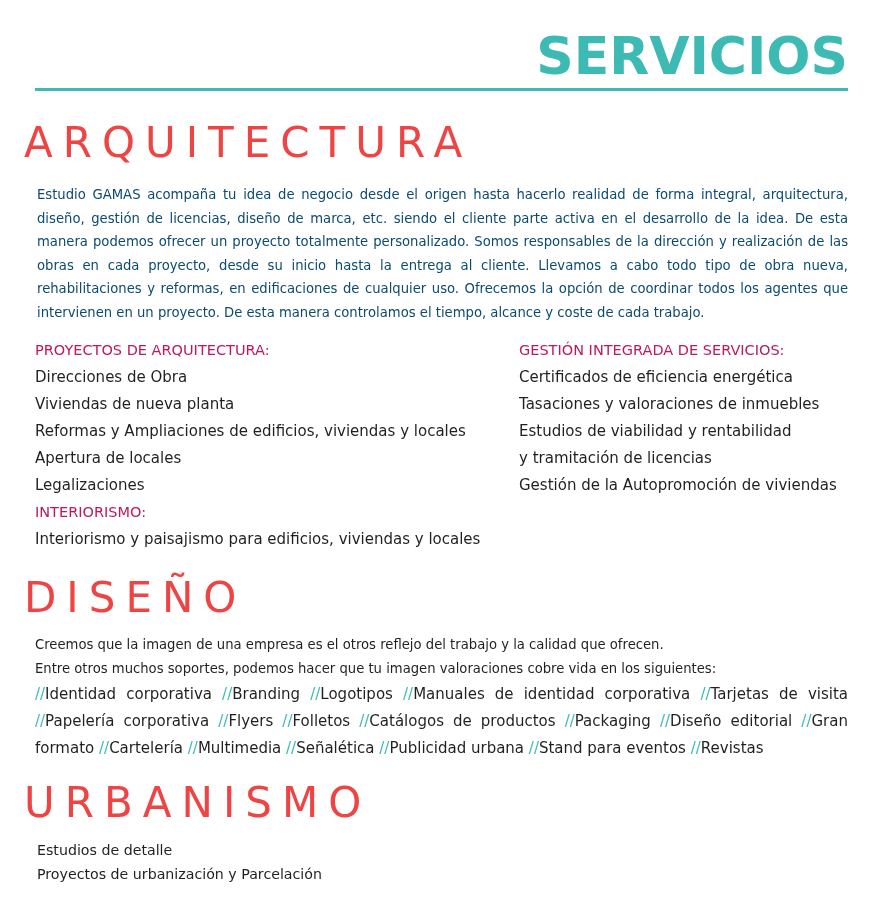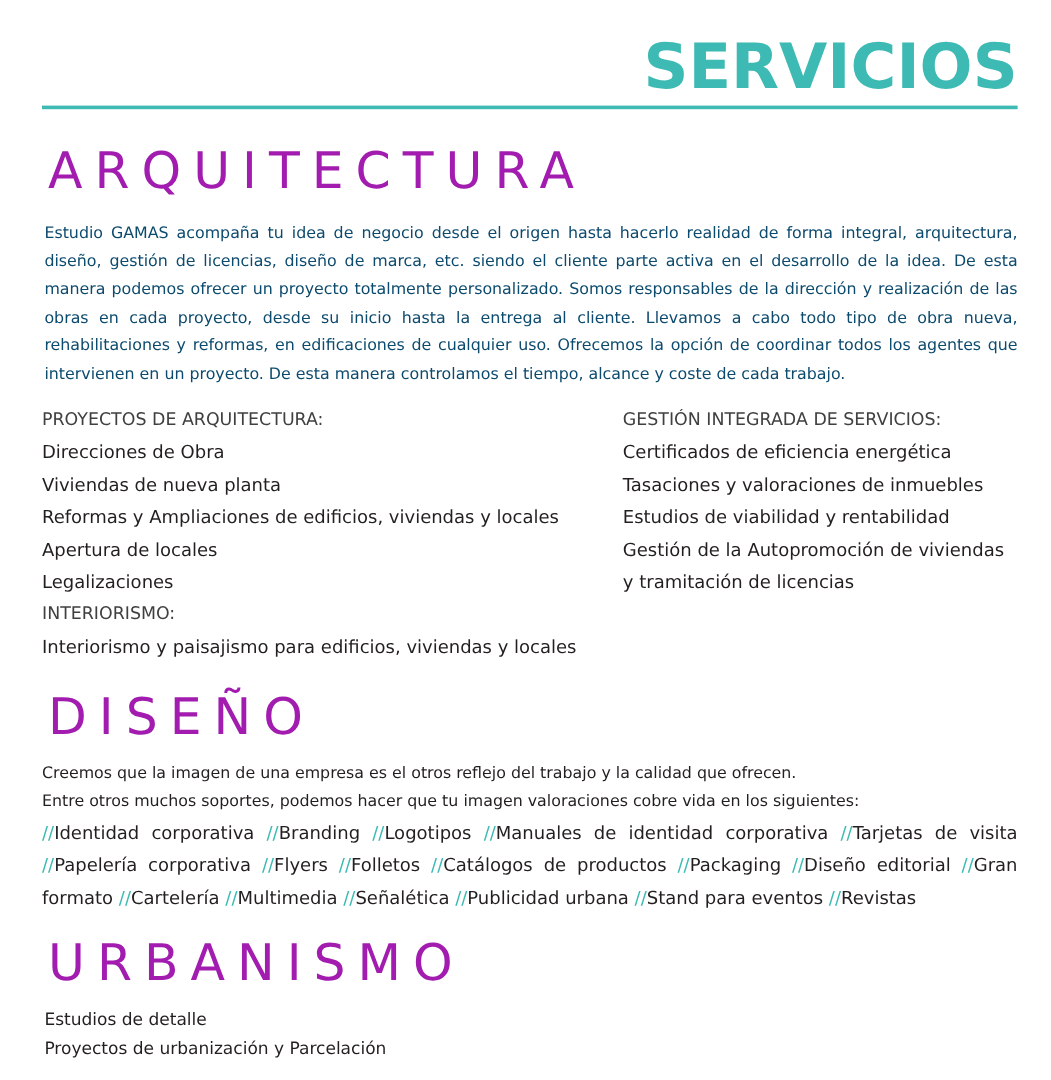--- a/index.html
+++ b/index.html
@@ -10,39 +10,39 @@
       position: absolute; right: 28px; top: 26px;
       font-family: "DejaVu Sans", sans-serif; font-weight: bold;
       font-size: 52px; line-height: 60px; color: #3dbab3; letter-spacing: 0px;
     }
     .title-rule {
       position: absolute; left: 35px; top: 88px; width: 813px; height: 3px;
       background: #3dbab3;
     }
 
     .section-heading {
-      position: absolute; left: 40px;
+      position: absolute; left: 24px;
       font-family: "DejaVu Sans", sans-serif; font-weight: normal;
-      font-size: 42px; line-height: 50px; letter-spacing: 10px; color: #a21caf;
+      font-size: 42px; line-height: 50px; letter-spacing: 10px; color: #ef4444;
       transform: scaleY(1.0);
     }
     .h-arq { top: 118px; }
     .h-dis { top: 573px; }
     .h-urb { top: 778px; }
 
     .intro {
       position: absolute; left: 37px; top: 183px; width: 811px;
       font-size: 13.2px; line-height: 23.6px; text-align: justify;
       text-align-last: left; color: #0c4a6e;
     }
 
     .col { position: absolute; font-size: 15px; line-height: 27px; color: #231f20; }
     .col-left { left: 35px; top: 337px; width: 470px; }
     .col-right { left: 519px; top: 337px; width: 330px; }
-    .subhead { color: #404040; font-size: 14.5px; }
+    .subhead { color: #be185d; font-size: 14.5px; }
     .item { white-space: nowrap; }
 
     .design-intro {
       position: absolute; left: 35px; top: 633px; width: 813px;
       font-size: 13.2px; line-height: 23.5px; color: #231f20;
     }
     .design-list {
       position: absolute; left: 35px; top: 681px; width: 813px;
       font-size: 15px; line-height: 27px; text-align: justify; text-align-last: left;
       color: #231f20;
@@ -72,22 +72,22 @@
   <div class="item">Legalizaciones</div>
   <div class="subhead">INTERIORISMO:</div>
   <div class="item">Interiorismo y paisajismo para edificios, viviendas y locales</div>
 </div>
 
 <div class="col col-right">
   <div class="subhead">GESTIÓN INTEGRADA DE SERVICIOS:</div>
   <div class="item">Certificados de eficiencia energética</div>
   <div class="item">Tasaciones y valoraciones de inmuebles</div>
   <div class="item">Estudios de viabilidad y rentabilidad</div>
+  <div class="item">y tramitación de licencias</div>
   <div class="item">Gestión de la Autopromoción de viviendas</div>
-  <div class="item">y tramitación de licencias</div>
 </div>
 
 <h2 class="section-heading h-dis">DISEÑO</h2>
 <div class="design-intro">
   <div>Creemos que la imagen de una empresa es el otros reflejo del trabajo y la calidad que ofrecen.</div>
   <div>Entre otros muchos soportes, podemos hacer que tu imagen valoraciones cobre vida en los siguientes:</div>
 </div>
 <p class="design-list" id="design-list"><span class="sep">//</span><span>Identidad corporativa</span> <span class="sep">//</span><span>Branding</span> <span class="sep">//</span><span>Logotipos</span> <span class="sep">//</span><span>Manuales de identidad corporativa</span> <span class="sep">//</span><span>Tarjetas de visita</span> <span class="sep">//</span><span>Papelería corporativa</span> <span class="sep">//</span><span>Flyers</span> <span class="sep">//</span><span>Folletos</span> <span class="sep">//</span><span>Catálogos de productos</span> <span class="sep">//</span><span>Packaging</span> <span class="sep">//</span><span>Diseño editorial</span> <span class="sep">//</span><span>Gran formato</span> <span class="sep">//</span><span>Cartelería</span> <span class="sep">//</span><span>Multimedia</span> <span class="sep">//</span><span>Señalética</span> <span class="sep">//</span><span>Publicidad urbana</span> <span class="sep">//</span><span>Stand para eventos</span> <span class="sep">//</span><span>Revistas</span></p>
 
 <h2 class="section-heading h-urb">URBANISMO</h2>

